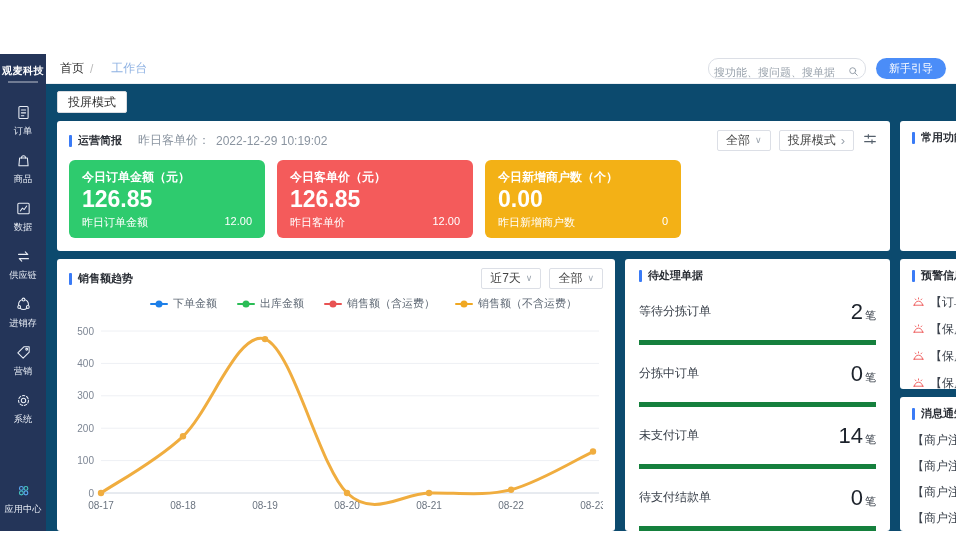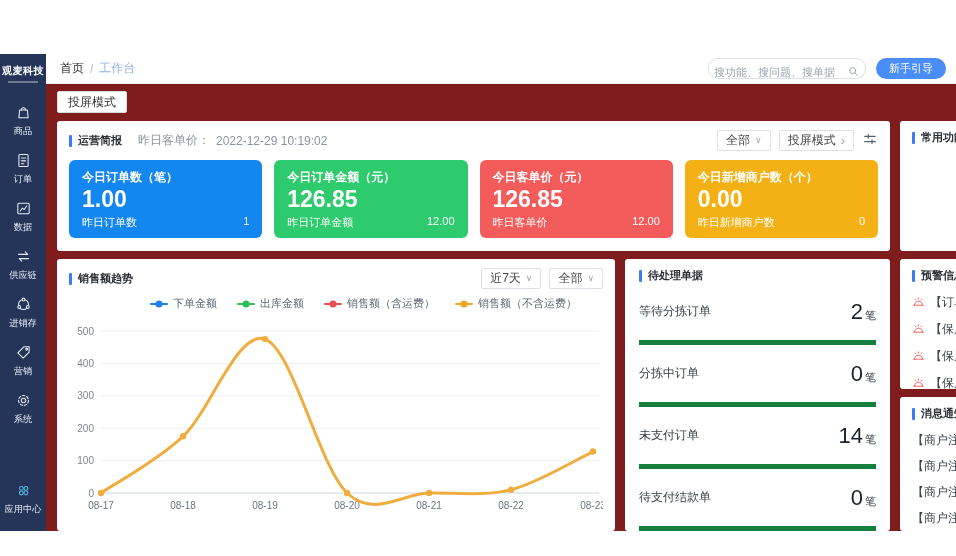--- a/index.html
+++ b/index.html
@@ -14,24 +14,24 @@
   .logo .cn { font-size:10px; font-weight:bold; letter-spacing:0.5px; white-space:nowrap; }
   .logo .bar { margin:3px auto 0; width:30px; height:2px; background:rgba(255,255,255,.35); }
   .nav { display:flex; flex-direction:column; align-items:center; width:100%; margin-top:8px; flex:1; }
   .nav-item { width:100%; padding:7px 0; display:flex; flex-direction:column; align-items:center; gap:3px; cursor:pointer; }
   .nav-item svg { width:17px; height:17px; stroke:#e8edf5; fill:none; stroke-width:1.5; stroke-linecap:round; stroke-linejoin:round; }
   .nav-item .lbl { font-size:10px; color:#e8edf5; white-space:nowrap; transform:scale(.92); }
   .nav-bottom { margin-top:auto; margin-bottom:8px; }
   .nav-bottom svg circle { stroke-width:1.6; }
 
   
-  .main { flex:1; display:flex; flex-direction:column; background:#7f1d1d; overflow:hidden; }
+  .main { flex:1; display:flex; flex-direction:column; background:#0c4a6e; overflow:hidden; }
   .topbar { height:30px; background:#fff; border-bottom:1px solid #ebeef2; display:flex; align-items:center; padding:0 10px 0 14px; flex-shrink:0; }
   .crumb { font-size:12px; color:#333; display:flex; gap:6px; align-items:center; }
-  .crumb .cur { color:#8fb2e3; }
+  .crumb .cur { color:#8fb2e3;margin-left:12px; }
   .crumb .sep { color:#bbb; }
   .top-right { margin-left:auto; display:flex; align-items:center; gap:10px; }
   .search-box { display:flex; align-items:flex-end; width:158px; height:21px; border:1px solid #dcdfe6; border-radius:10px; background:#fff; padding:0 5px; }
   .search-box input { border:none; outline:none; flex:1; font-size:11px; color:#333; font-family:inherit; min-width:0; }
   .search-box input::placeholder { color:#9aa3ad; }
   .search-box svg { width:13px; height:13px; stroke:#8a94a0; fill:none; stroke-width:1.6; stroke-linecap:round; }
   .guide-btn { background:#4b8df8; color:#fff; font-size:11px; border:none; border-radius:11px; height:21px; padding:0 13px; cursor:pointer; white-space:nowrap; font-family:inherit; }
 
   .content { flex:1; padding:7px 0 0 11px; overflow:visible; }
   .switch-btn { background:#fff; border:1px solid #d9dce1; border-radius:2px; font-size:12px; color:#333; height:22px; padding:0 10px; cursor:pointer; font-family:inherit; }
@@ -102,31 +102,31 @@
   <div class="app">
 
     <div class="sidebar">
       <div class="logo">
         <div class="cn">观麦科技</div>
         <div class="bar"></div>
       </div>
       <div class="nav">
         <div class="nav-item">
           <svg viewBox="0 0 24 24">
+              <rect x="5.5" y="3.5" width="13" height="17" rx="1.5"></rect>
+              <path d="M9 8.5h6M9 12.5h6M9 16.5h3.5"></path>
+            </svg>
+          <span class="lbl">订单</span>
+        </div>
+        <div class="nav-item">
+          <svg viewBox="0 0 24 24">
               <path d="M6.5 8.5h11l1 11h-13z"></path>
               <path d="M9.2 8.5V8a2.8 2.8 0 0 1 5.6 0v.5"></path>
             </svg>
           <span class="lbl">商品</span>
-        </div>
-        <div class="nav-item">
-          <svg viewBox="0 0 24 24">
-              <rect x="5.5" y="3.5" width="13" height="17" rx="1.5"></rect>
-              <path d="M9 8.5h6M9 12.5h6M9 16.5h3.5"></path>
-            </svg>
-          <span class="lbl">订单</span>
         </div>
         <div class="nav-item">
           <svg viewBox="0 0 24 24">
               <rect x="4" y="4.5" width="16" height="15" rx="1.5"></rect>
               <path d="M7.5 15.5l3-4 2.5 2 3.5-5"></path>
             </svg>
           <span class="lbl">数据</span>
         </div>
         <div class="nav-item">
           <svg viewBox="0 0 24 24">
@@ -210,28 +210,20 @@
                     <span>投屏模式</span>
                     <span class="chev-r">›</span>
                   </span>
                 <span class="sliders-icon"><svg viewBox="0 0 24 24">
                       <path d="M4 8h16M4 16h16"></path>
                       <path d="M9.5 5.2v5.6M15 13.2v5.6"></path>
                     </svg></span>
               </div>
             </div>
             <div class="cards">
-              <div class="stat-card" style="background: rgb(20, 134, 240);">
-                <div class="t">今日订单数（笔）</div>
-                <div class="v">1.00</div>
-                <div class="sub">
-                    <span>昨日订单数</span>
-                    <span>1</span>
-                  </div>
-              </div>
               <div class="stat-card" style="background: rgb(46, 203, 110);">
                 <div class="t">今日订单金额（元）</div>
                 <div class="v">126.85</div>
                 <div class="sub">
                     <span>昨日订单金额</span>
                     <span>12.00</span>
                   </div>
               </div>
               <div class="stat-card" style="background: rgb(244, 91, 91);">
                 <div class="t">今日客单价（元）</div>

